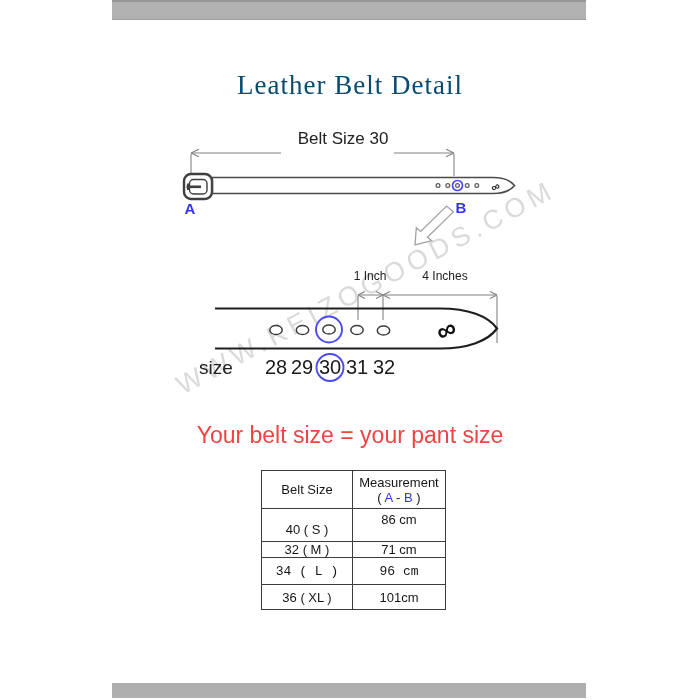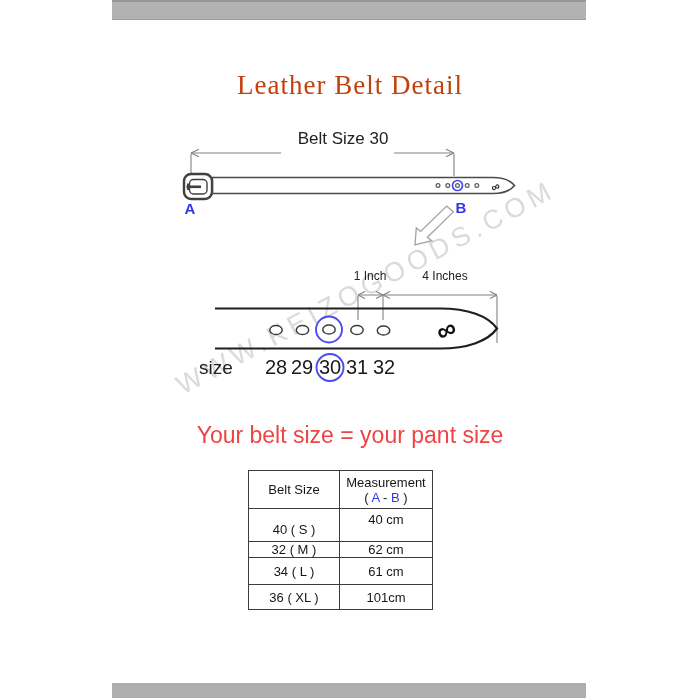--- a/index.html
+++ b/index.html
@@ -7,44 +7,44 @@
        font-family:"Liberation Sans",sans-serif;color:#1a1a1a;}
   .abs{position:absolute;}
 
   
   .top-bar{left:112px;top:0;width:474px;height:20px;background:#b2b2b2;
            border-top:2px solid #979797;border-bottom:1px solid #9d9d9d;box-sizing:border-box;}
   .bottom-bar{left:112px;top:683px;width:474px;height:15px;background:#afafaf;}
 
   
   .title{left:130px;top:70px;width:440px;text-align:center;
-         font-family:"Liberation Serif",serif;font-size:27px;letter-spacing:1px;color:#c2410c;}
+         font-family:"Liberation Serif",serif;font-size:27px;letter-spacing:1px;color:#0c4a6e;}
   .subtitle{left:130px;top:422px;width:440px;text-align:center;
             font-size:23px;color:#ef4444;}
 
   
   .watermark{left:147px;top:272px;width:440px;height:36px;text-align:center;
              transform:rotate(-28deg);transform-origin:50% 50%;
              font-size:27px;letter-spacing:5px;color:#dadada;white-space:nowrap;
              z-index:1;user-select:none;}
 
   svg.diagram{left:0;top:0;z-index:2;}
 
   
-  .size-table-wrap{left:248px;top:470px;z-index:3;}
+  .size-table-wrap{left:261px;top:470px;z-index:3;}
   table.size-table{border-collapse:collapse;font-size:13px;color:#161616;}
   table.size-table td{border:1px solid #3c3c3c;text-align:center;vertical-align:middle;
                       padding:0;box-sizing:border-box;}
   td.c1{width:91px;}
   td.c2{width:93px;}
   tr.hdr td{height:38px;}
   tr.r0 td{height:29px;}
   tr.r1 td{height:33px;}
   tr.r2 td{height:14px;}
-  tr.r3 td{height:27px;}
+  tr.r3 td{height:27px;font-family:Liberation Mono, monospace;}
   tr.r4 td{height:25px;}
   tr.r1 td.c1{vertical-align:bottom;padding-bottom:4px;}
   tr.r1 td.c2{vertical-align:top;padding-top:3px;}
   .blue{color:#3434ee;}
   .hdr-line2{margin-top:0;}
 
   text{font-family:"Liberation Sans",sans-serif;}
 </style>
 </head>
 <body>
@@ -144,29 +144,29 @@
     <tbody>
         <tr class="hdr">
       <td class="c1">Belt Size</td>
       <td class="c2">
         <div>Measurement</div>
         <div class="hdr-line2"><span>( </span><span class="blue">A</span><span> - </span><span class="blue">B</span><span> )</span></div>
       </td>
     </tr>
     <tr class="r1">
       <td class="c1">40 ( S )</td>
-      <td class="c2">40 cm</td>
+      <td class="c2">86 cm</td>
     </tr>
     <tr class="r2">
       <td class="c1">32 ( M )</td>
-      <td class="c2">62 cm</td>
+      <td class="c2">71 cm</td>
     </tr>
     <tr class="r3">
       <td class="c1">34 ( L )</td>
-      <td class="c2">61 cm</td>
+      <td class="c2">96 cm</td>
     </tr>
     <tr class="r4">
       <td class="c1">36 ( XL )</td>
       <td class="c2">101cm</td>
     </tr>
   </tbody>
     </table>
 </div>
 
 </body></html>

